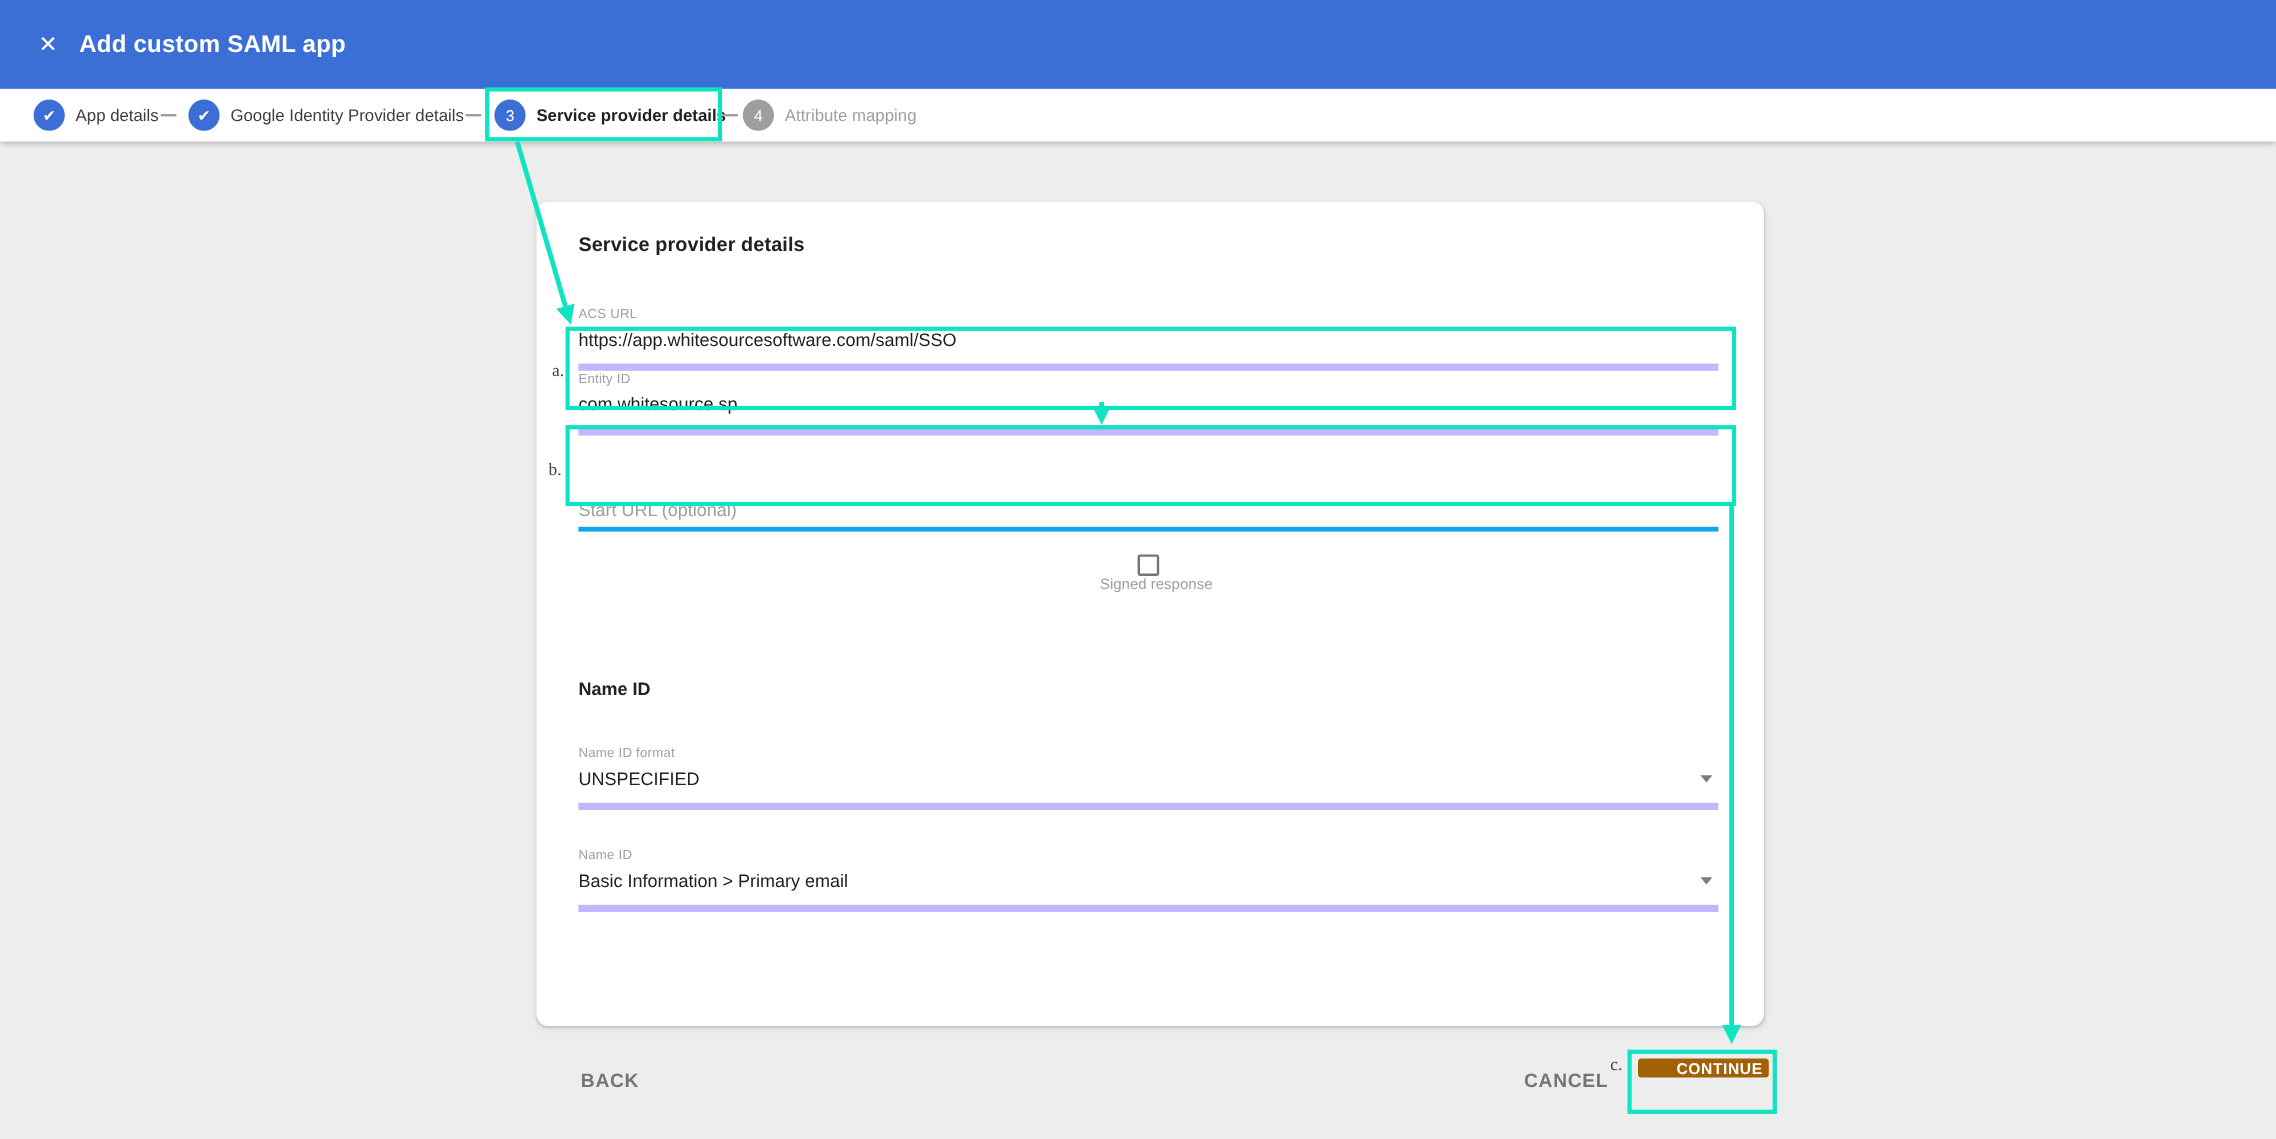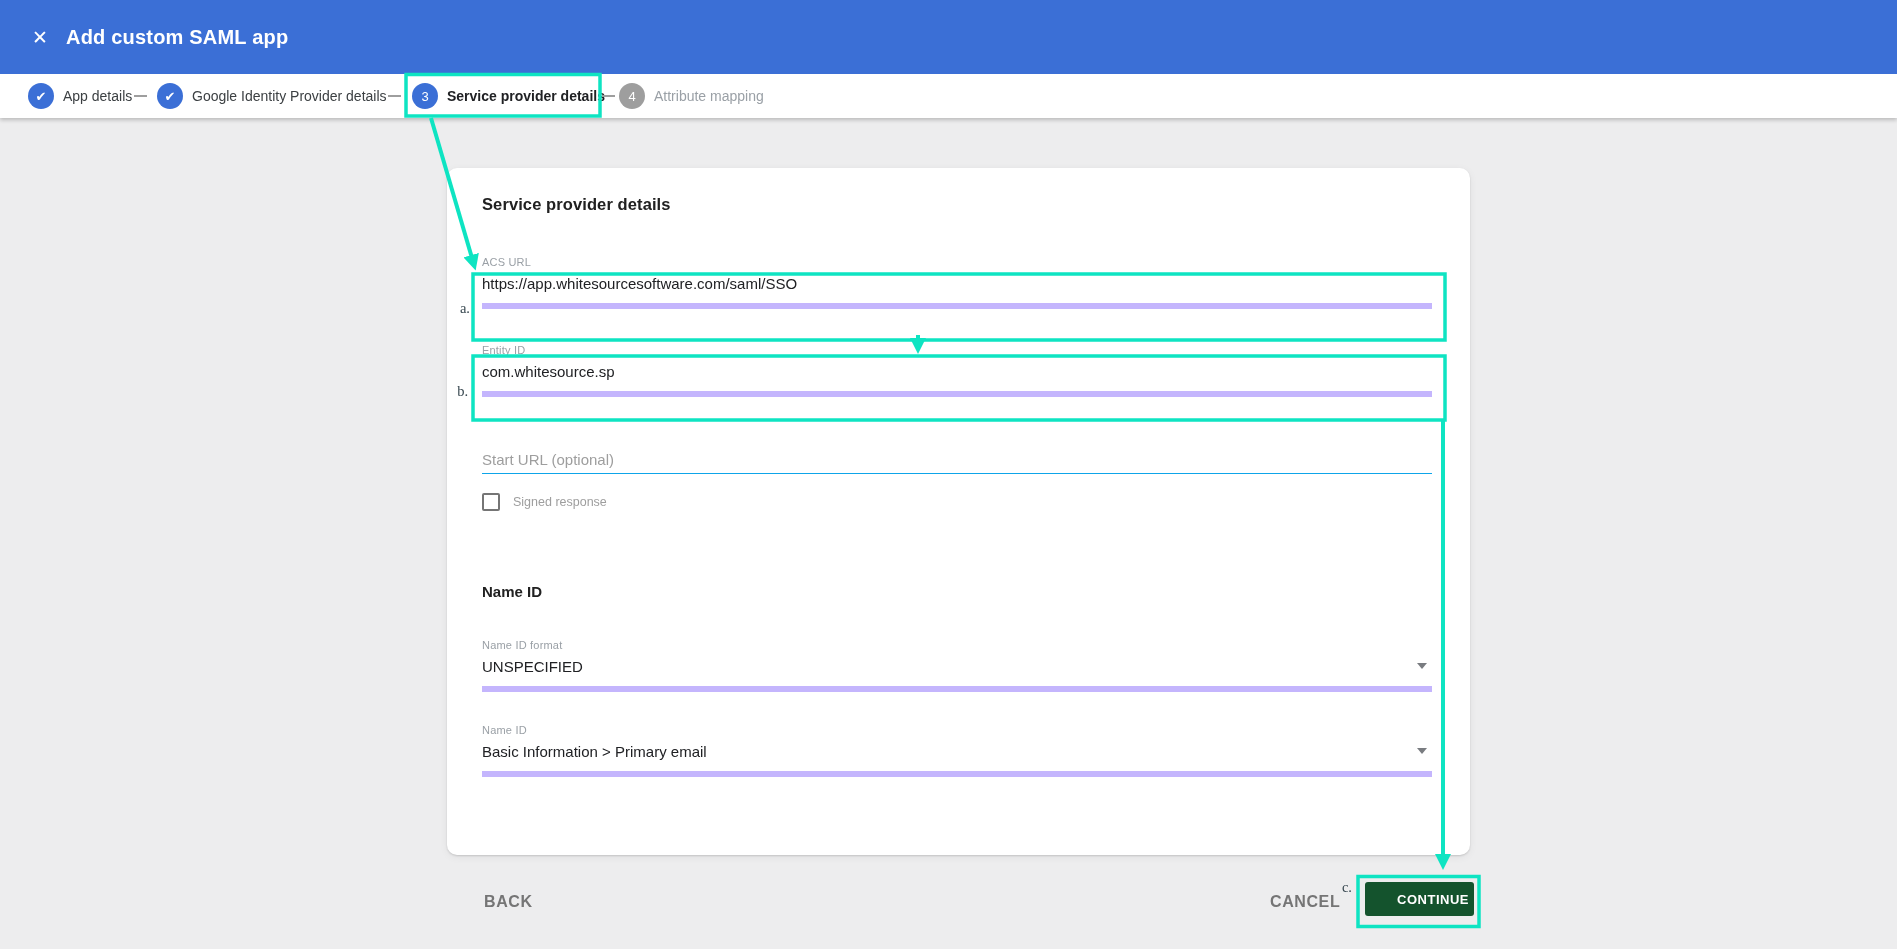--- a/index.html
+++ b/index.html
@@ -51,26 +51,26 @@
     padding:26px 38px 0 35px;
   }
   .card-title { margin:0; font-size:16.5px; line-height:20px; font-weight:bold; color:#212121; letter-spacing:.1px; }
   .section-desc { margin-top:13px; font-size:13.5px; line-height:18px; color:#5f6368; }
   .link { color:#3b6fd6; text-decoration:none; cursor:pointer; margin-left:4px; }
 
   .field { position:relative; border-bottom:6px solid #c4b5fd; padding-bottom:8px; }
   .flabel { font-size:11px; line-height:14px; color:#9aa0a6; letter-spacing:.2px; }
   .fvalue { margin-top:4px; font-size:15px; line-height:22px; color:#202124; }
   .f-acs    { margin-top:41px; }
-  .f-entity { margin-top:34px; }
-
-  .f-start { margin-top:52px; border-bottom:1px solid #0ea5e9; padding-bottom:2px; }
+  .f-entity { }
+
+  .f-start { margin-top:52px; border-bottom:4px solid #0ea5e9; padding-bottom:2px; }
   .placeholder { font-size:15px; line-height:22px; color:#9e9e9e; }
 
-  .checkrow { margin-top:19px; display:flex; align-items:center; }
+  .checkrow { margin-top:19px; display:flex; align-items:center;flex-direction:column; }
   .checkbox {
     width:18px; height:18px; border:2px solid #757575; border-radius:2px;
     background:#fff; cursor:pointer; flex:0 0 18px;
   }
   .checklabel { margin-left:13px; font-size:12.5px; color:#9e9e9e; }
 
   .sub-title { margin-top:72px; font-size:15px; line-height:18px; font-weight:bold; color:#212121; }
   .sub-desc  { margin-top:14px; font-size:13.5px; line-height:18px; color:#5f6368; }
 
   .f-format { margin-top:37px; }
@@ -82,22 +82,22 @@
   }
 
   
   .btn-text {
     position:absolute; font-size:16px; font-weight:bold; letter-spacing:.6px;
     color:#757575; cursor:pointer; user-select:none;
   }
   .btn-back   { left:484px;  top:893px; }
   .btn-cancel { left:1270px; top:893px; }
   .btn-continue {
-    position:absolute; left:1365px; top:882px; width:109px; height:34px;
-    background:#14532d; border:none; border-radius:3px;
+    position:absolute; left:1365px; top:882px; width:109px; height:16px;
+    background:#a16207; border:none; border-radius:3px;
     color:#ffffff; font-family:"Liberation Sans",sans-serif;
     font-size:13px; font-weight:bold; letter-spacing:.5px;
     display:flex; align-items:center; justify-content:center; cursor:pointer;padding-left:33px;
   }
 
   
   .overlay { position:absolute; left:0; top:0; width:1897px; height:949px; pointer-events:none; z-index:30; }
   .overlay .ann-rect { fill:none; stroke:#0ee4c2; stroke-width:3.5; }
   .overlay .ann-line { stroke:#0ee4c2; stroke-width:4; fill:none; }
   .overlay .ann-text { font-family:"Liberation Serif", serif; font-size:14.5px; fill:#37474f; }

